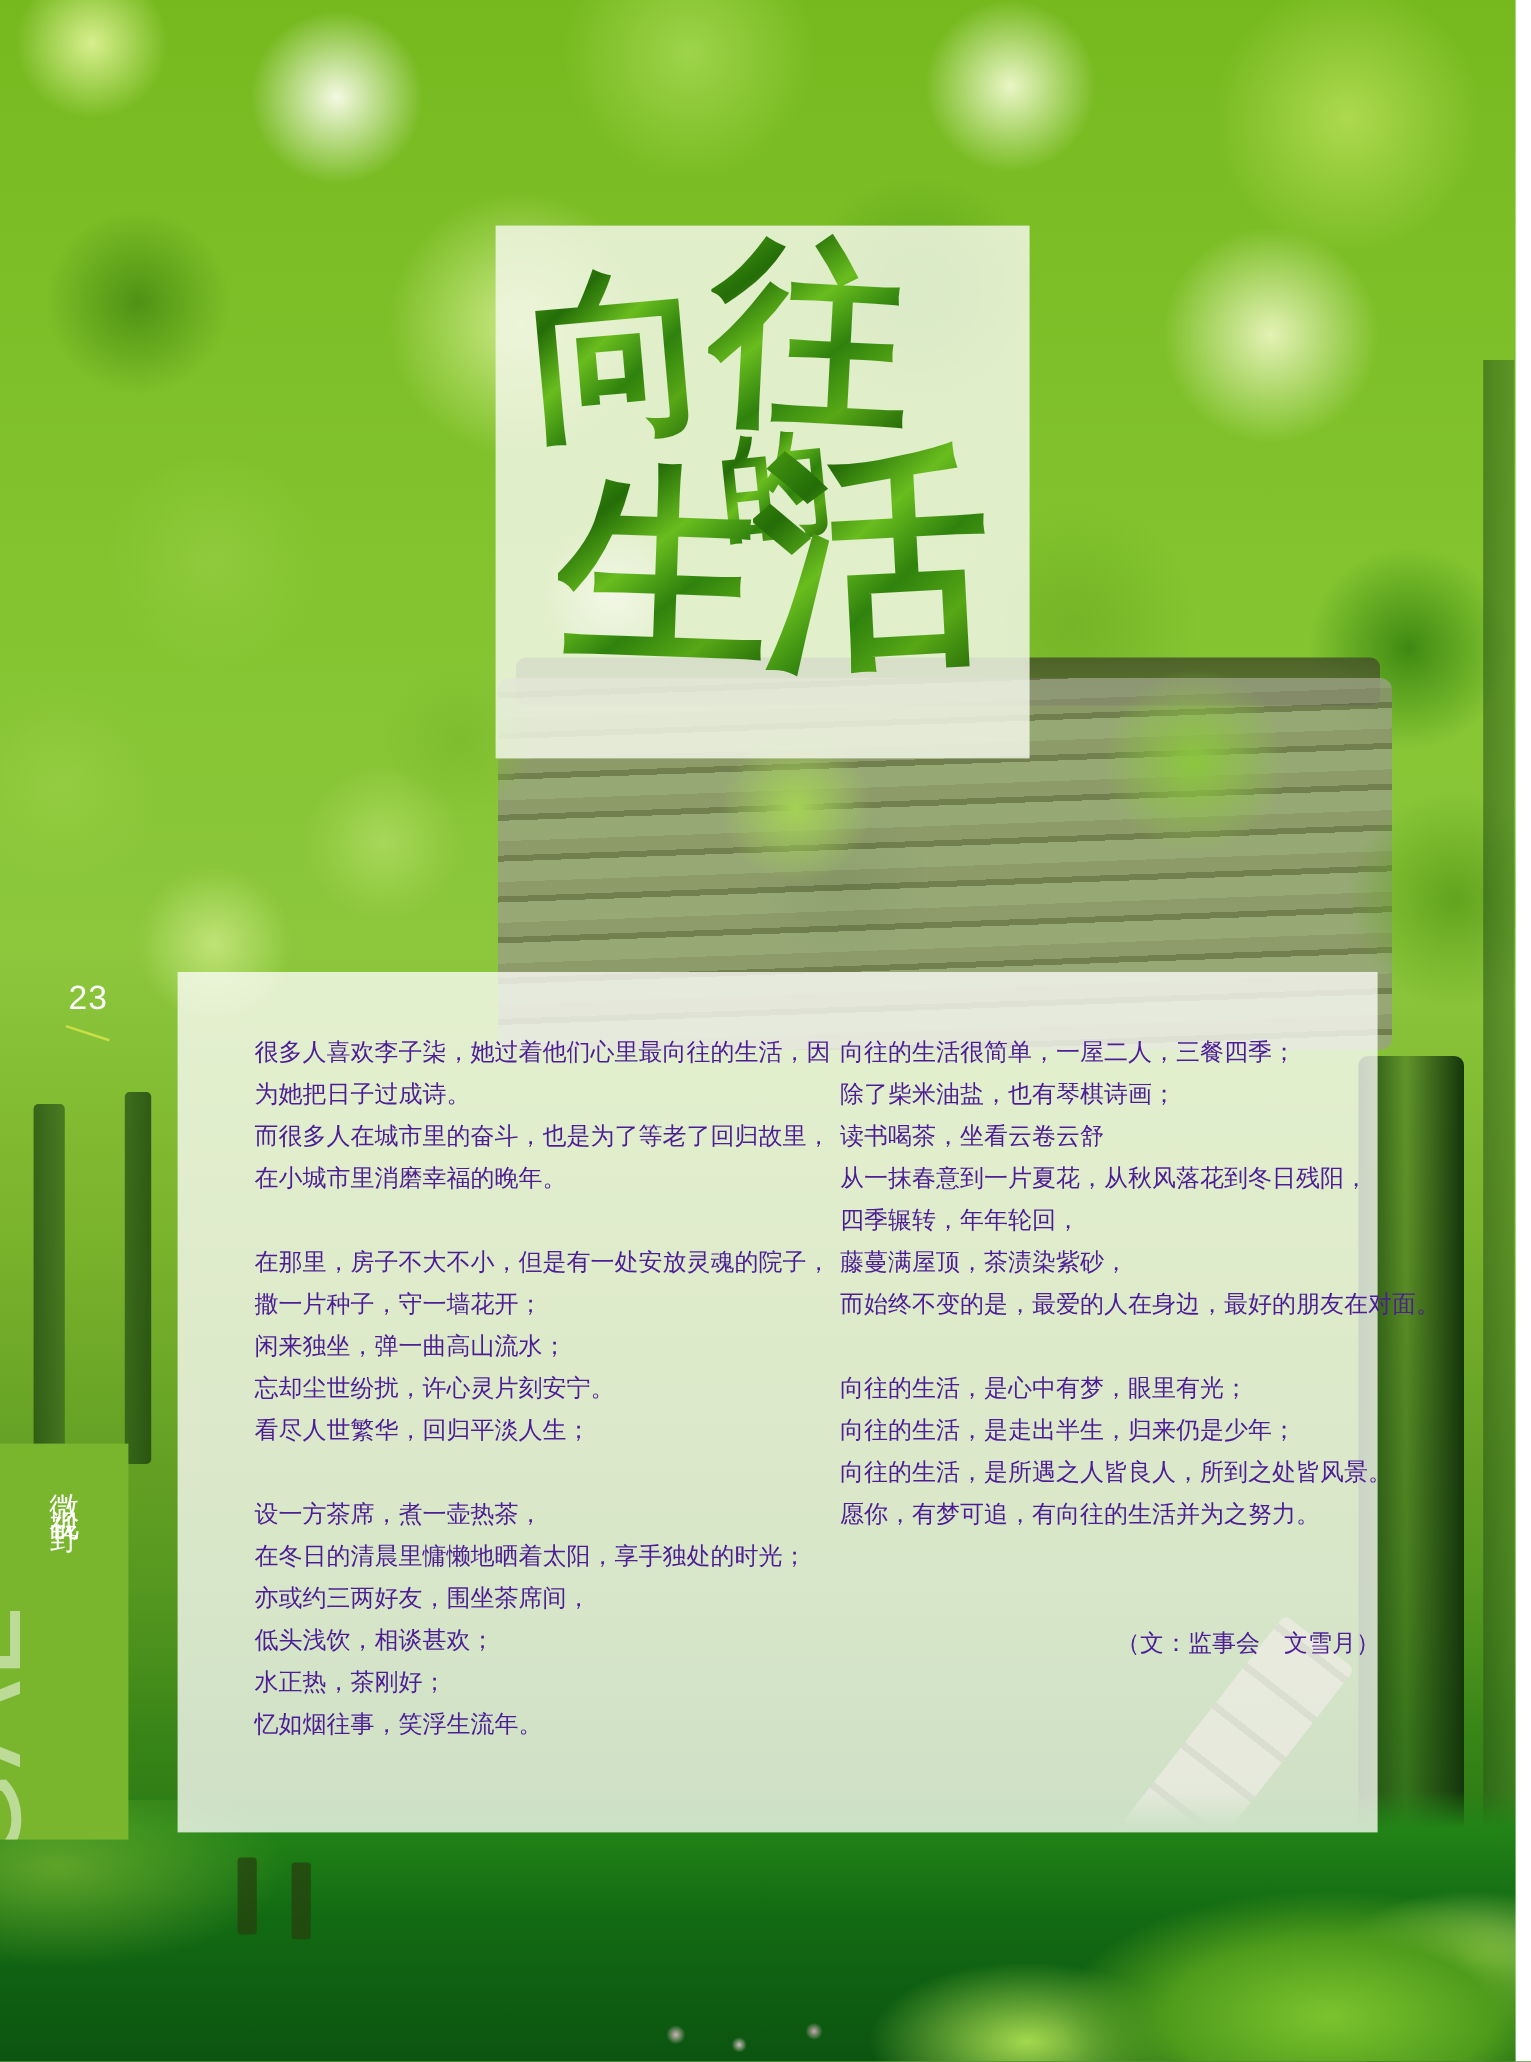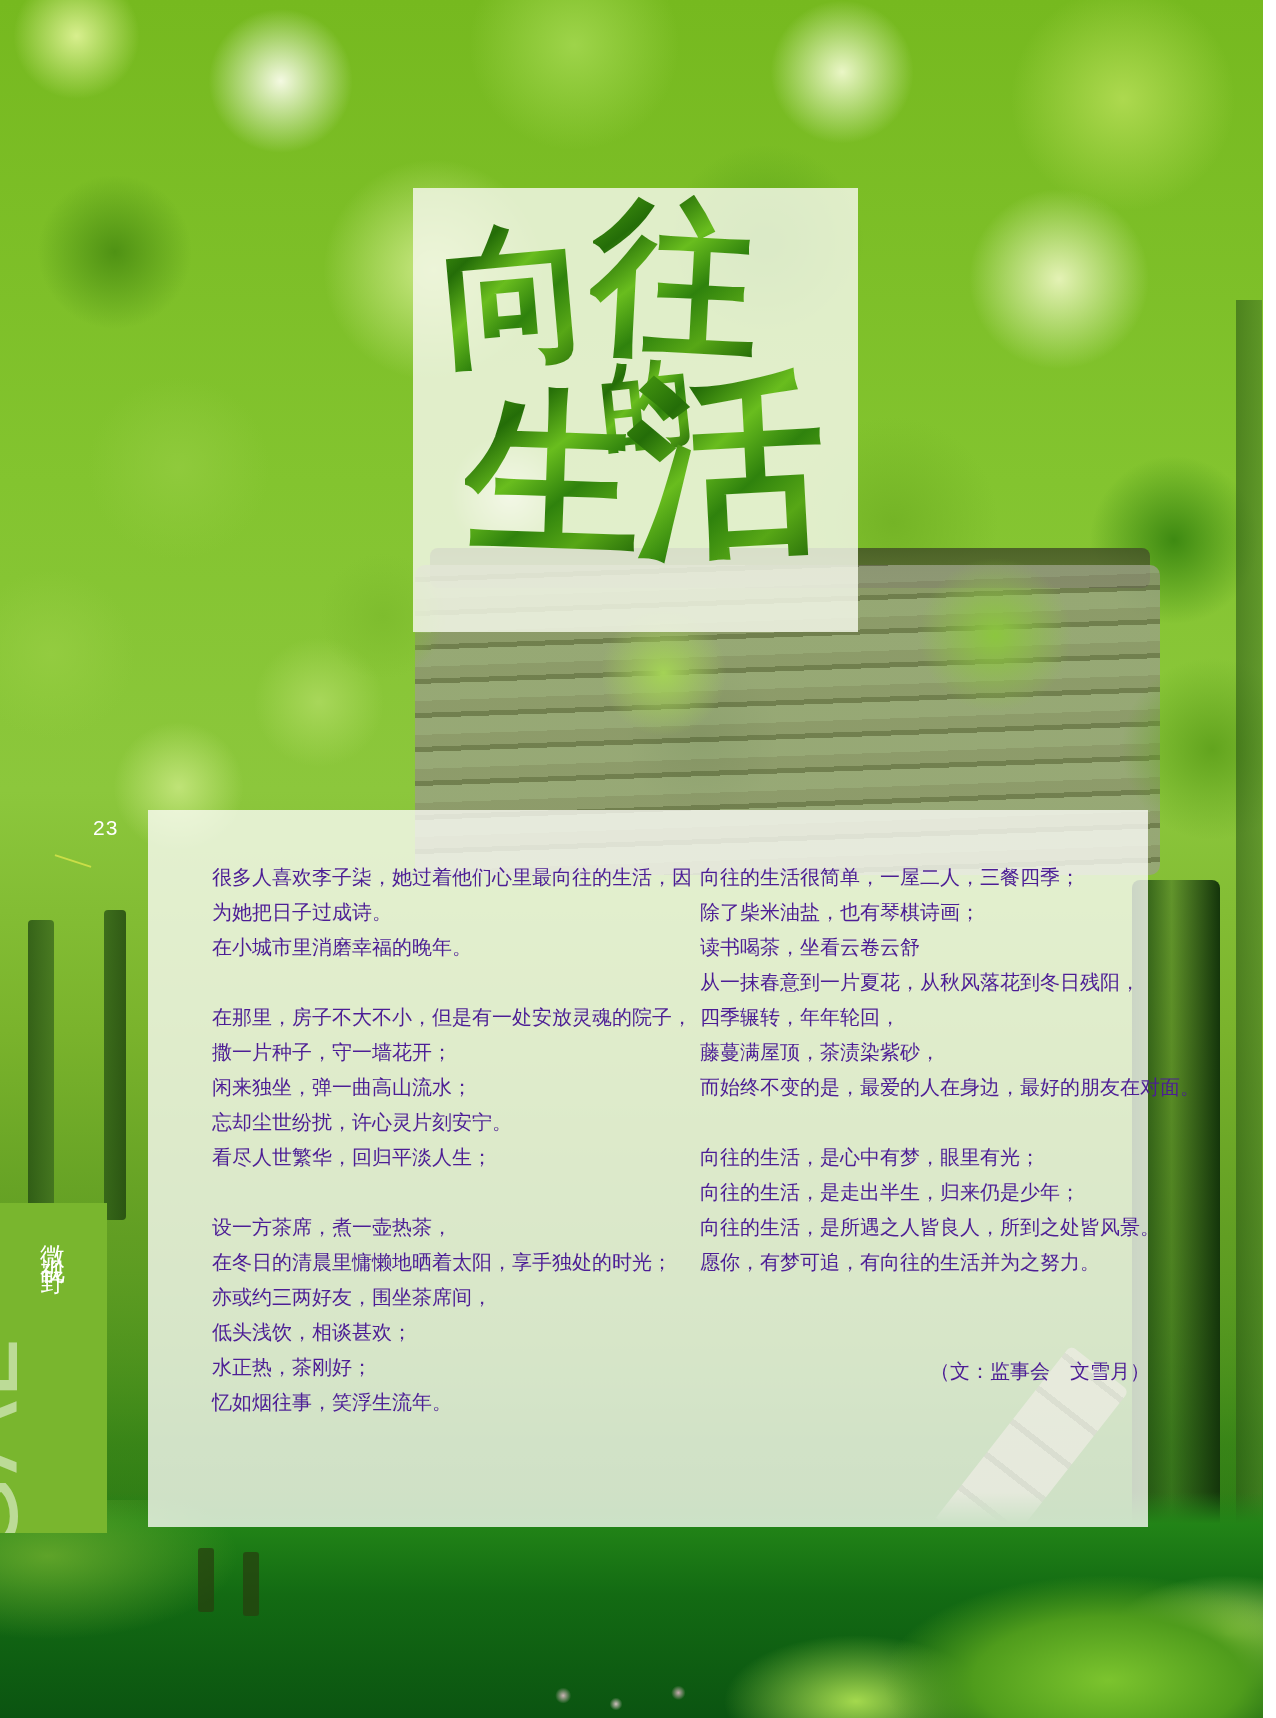--- a/index.html
+++ b/index.html
@@ -64,21 +64,21 @@
   .bg-post2{left:243px;top:1552px;}
   .bg-blossom{position:absolute;left:520px;bottom:0;width:240px;height:56px;opacity:.85;
     background:
       radial-gradient(circle 10px at 18% 60%,#eec5d4 0%,rgba(238,197,212,0) 80%),
       radial-gradient(circle 8px at 40% 75%,#f3d3de 0%,rgba(243,211,222,0) 80%),
       radial-gradient(circle 9px at 66% 55%,#e7b9cb 0%,rgba(231,185,203,0) 80%);}
 
   
   .right-margin{position:absolute;right:0;top:0;width:13px;height:100%;background:#ffffff;z-index:6;}
 
-  .page-number{position:absolute;left:57px;top:816px;z-index:4;color:#ffffff;font-size:21px;letter-spacing:1px;margin-left:36px;}
+  .page-number{position:absolute;left:57px;top:816px;z-index:4;color:#ffffff;font-size:28px;letter-spacing:1px;}
   .page-number-line{position:absolute;left:54px;top:860px;width:38px;height:2px;background:#d6e34a;opacity:.85;
     transform:rotate(18deg);z-index:4;}
 
   
   .title-box{position:absolute;left:413px;top:188px;width:445px;height:444px;z-index:2;
     background:rgba(243,247,232,0.84);}
   .tchar{position:absolute;font-weight:700;color:#3e8d12;line-height:1;
     background:linear-gradient(140deg,#4ea312 0%,#246d08 22%,#69bd1e 42%,#2f820d 60%,#57a716 78%,#1e6307 100%);
     -webkit-background-clip:text;background-clip:text;}
   @supports ((-webkit-background-clip:text) or (background-clip:text)){ .tchar{color:transparent;} }
@@ -90,21 +90,21 @@
 
   
   .panel{position:absolute;left:148px;top:810px;width:1000px;height:717px;z-index:2;
     background:rgba(252,253,248,0.78);}
   .col{position:absolute;top:50px;}
   .col-left{left:64px;width:460px;}
   .col-right{left:552px;width:450px;}
   .col p{margin:0;height:35px;line-height:35px;font-size:20px;color:#4c1d95;white-space:nowrap;}
   .stanza{margin:0 0 35px 0;}
   .stanza:last-child{margin-bottom:4px;}
-  .byline{margin-top:74px !important;text-align:right;color:#4a4a4a;}
+  .byline{margin-top:74px !important;text-align:right;color:#4a4a4a;font-family:Liberation Mono, monospace;}
 
   
   .sidebar{position:absolute;left:0;top:1203px;width:107px;height:330px;z-index:3;overflow:hidden;
     background:#79b62e;}
   .sidebar-label{position:absolute;top:22px;left:50%;transform:translateX(-50%);
     writing-mode:vertical-rl;text-orientation:upright;letter-spacing:13px;
     font-size:25px;color:#ffffff;}
   .gal{position:absolute;white-space:nowrap;font-weight:400;line-height:1;
     transform-origin:0 100%;transform:rotate(-90deg);letter-spacing:2px;}
   .gal-green{left:8px;bottom:46px;font-size:92px;color:rgba(226,243,196,0.55);}
@@ -144,20 +144,21 @@
     <span class="tchar tc3">生</span>
     <span class="tchar tc4">活</span>
   </div>
 
   <div class="panel">
 
     <div class="col col-left">
       <div class="stanza">
         <p>很多人喜欢李子柒，她过着他们心里最向往的生活，因</p>
         <p>为她把日子过成诗。</p>
+        <p>而很多人在城市里的奋斗，也是为了等老了回归故里，</p>
         <p>在小城市里消磨幸福的晚年。</p>
       </div>
       <div class="stanza">
         <p>在那里，房子不大不小，但是有一处安放灵魂的院子，</p>
         <p>撒一片种子，守一墙花开；</p>
         <p>闲来独坐，弹一曲高山流水；</p>
         <p>忘却尘世纷扰，许心灵片刻安宁。</p>
         <p>看尽人世繁华，回归平淡人生；</p>
       </div>
       <div class="stanza">

